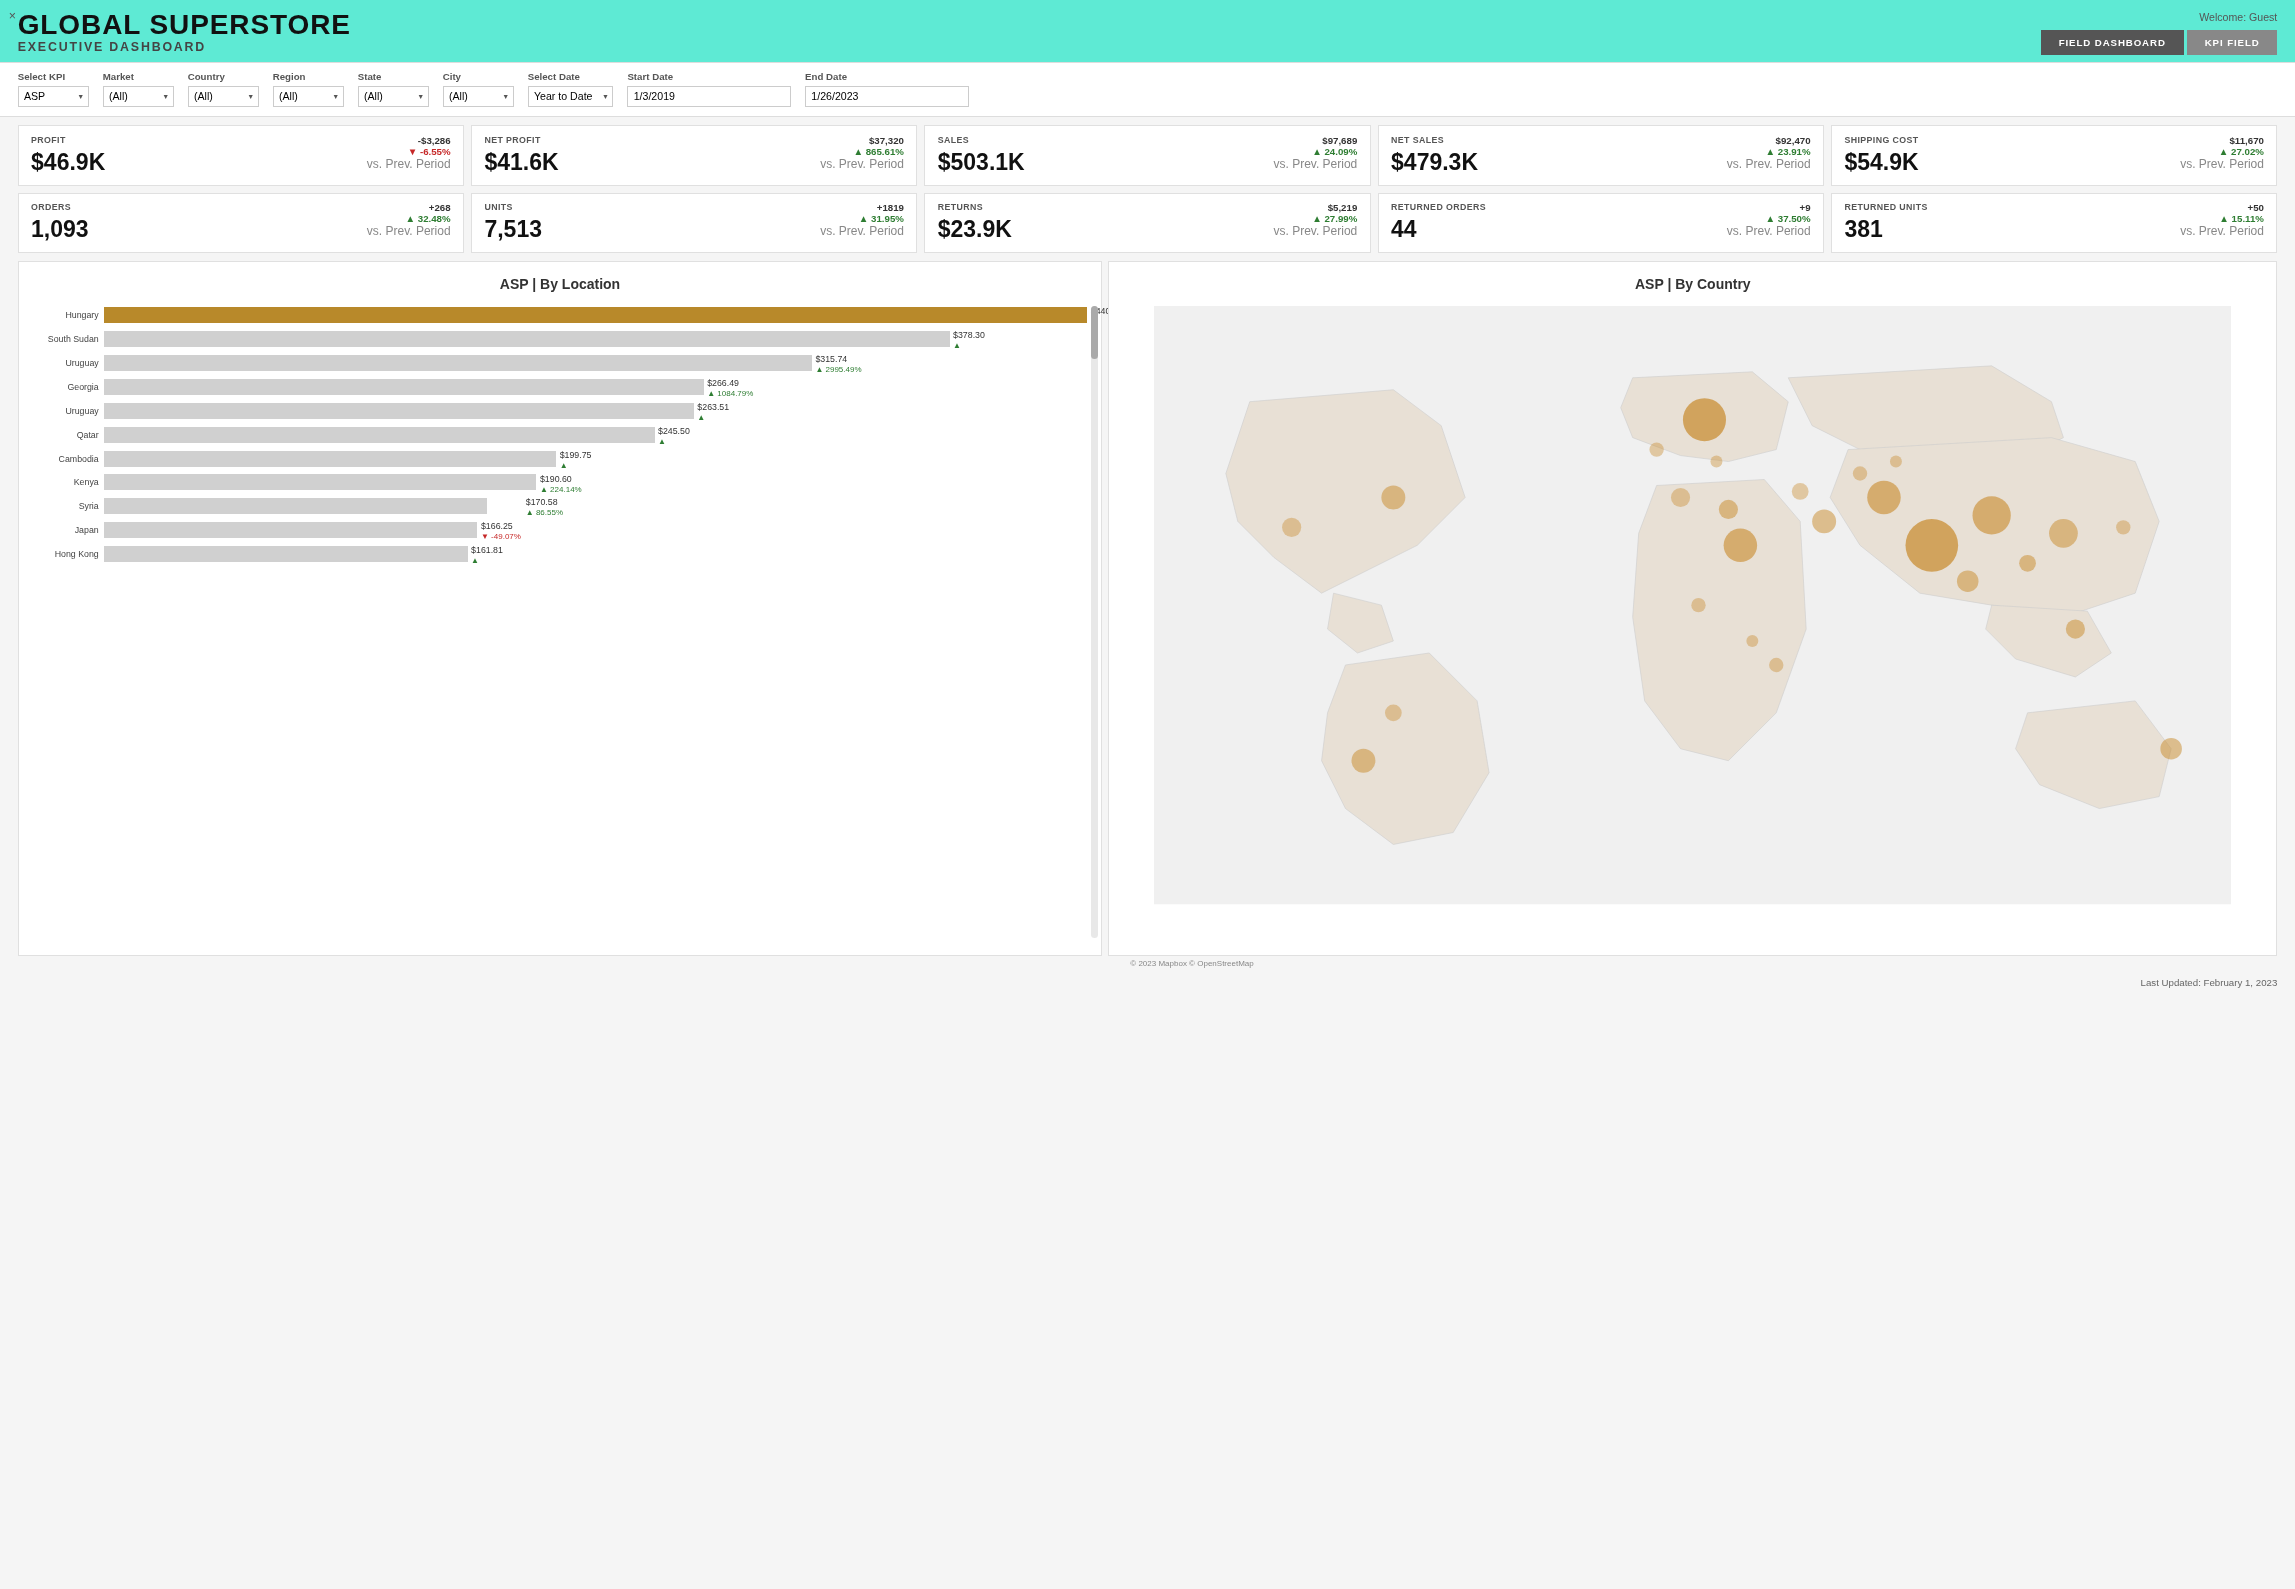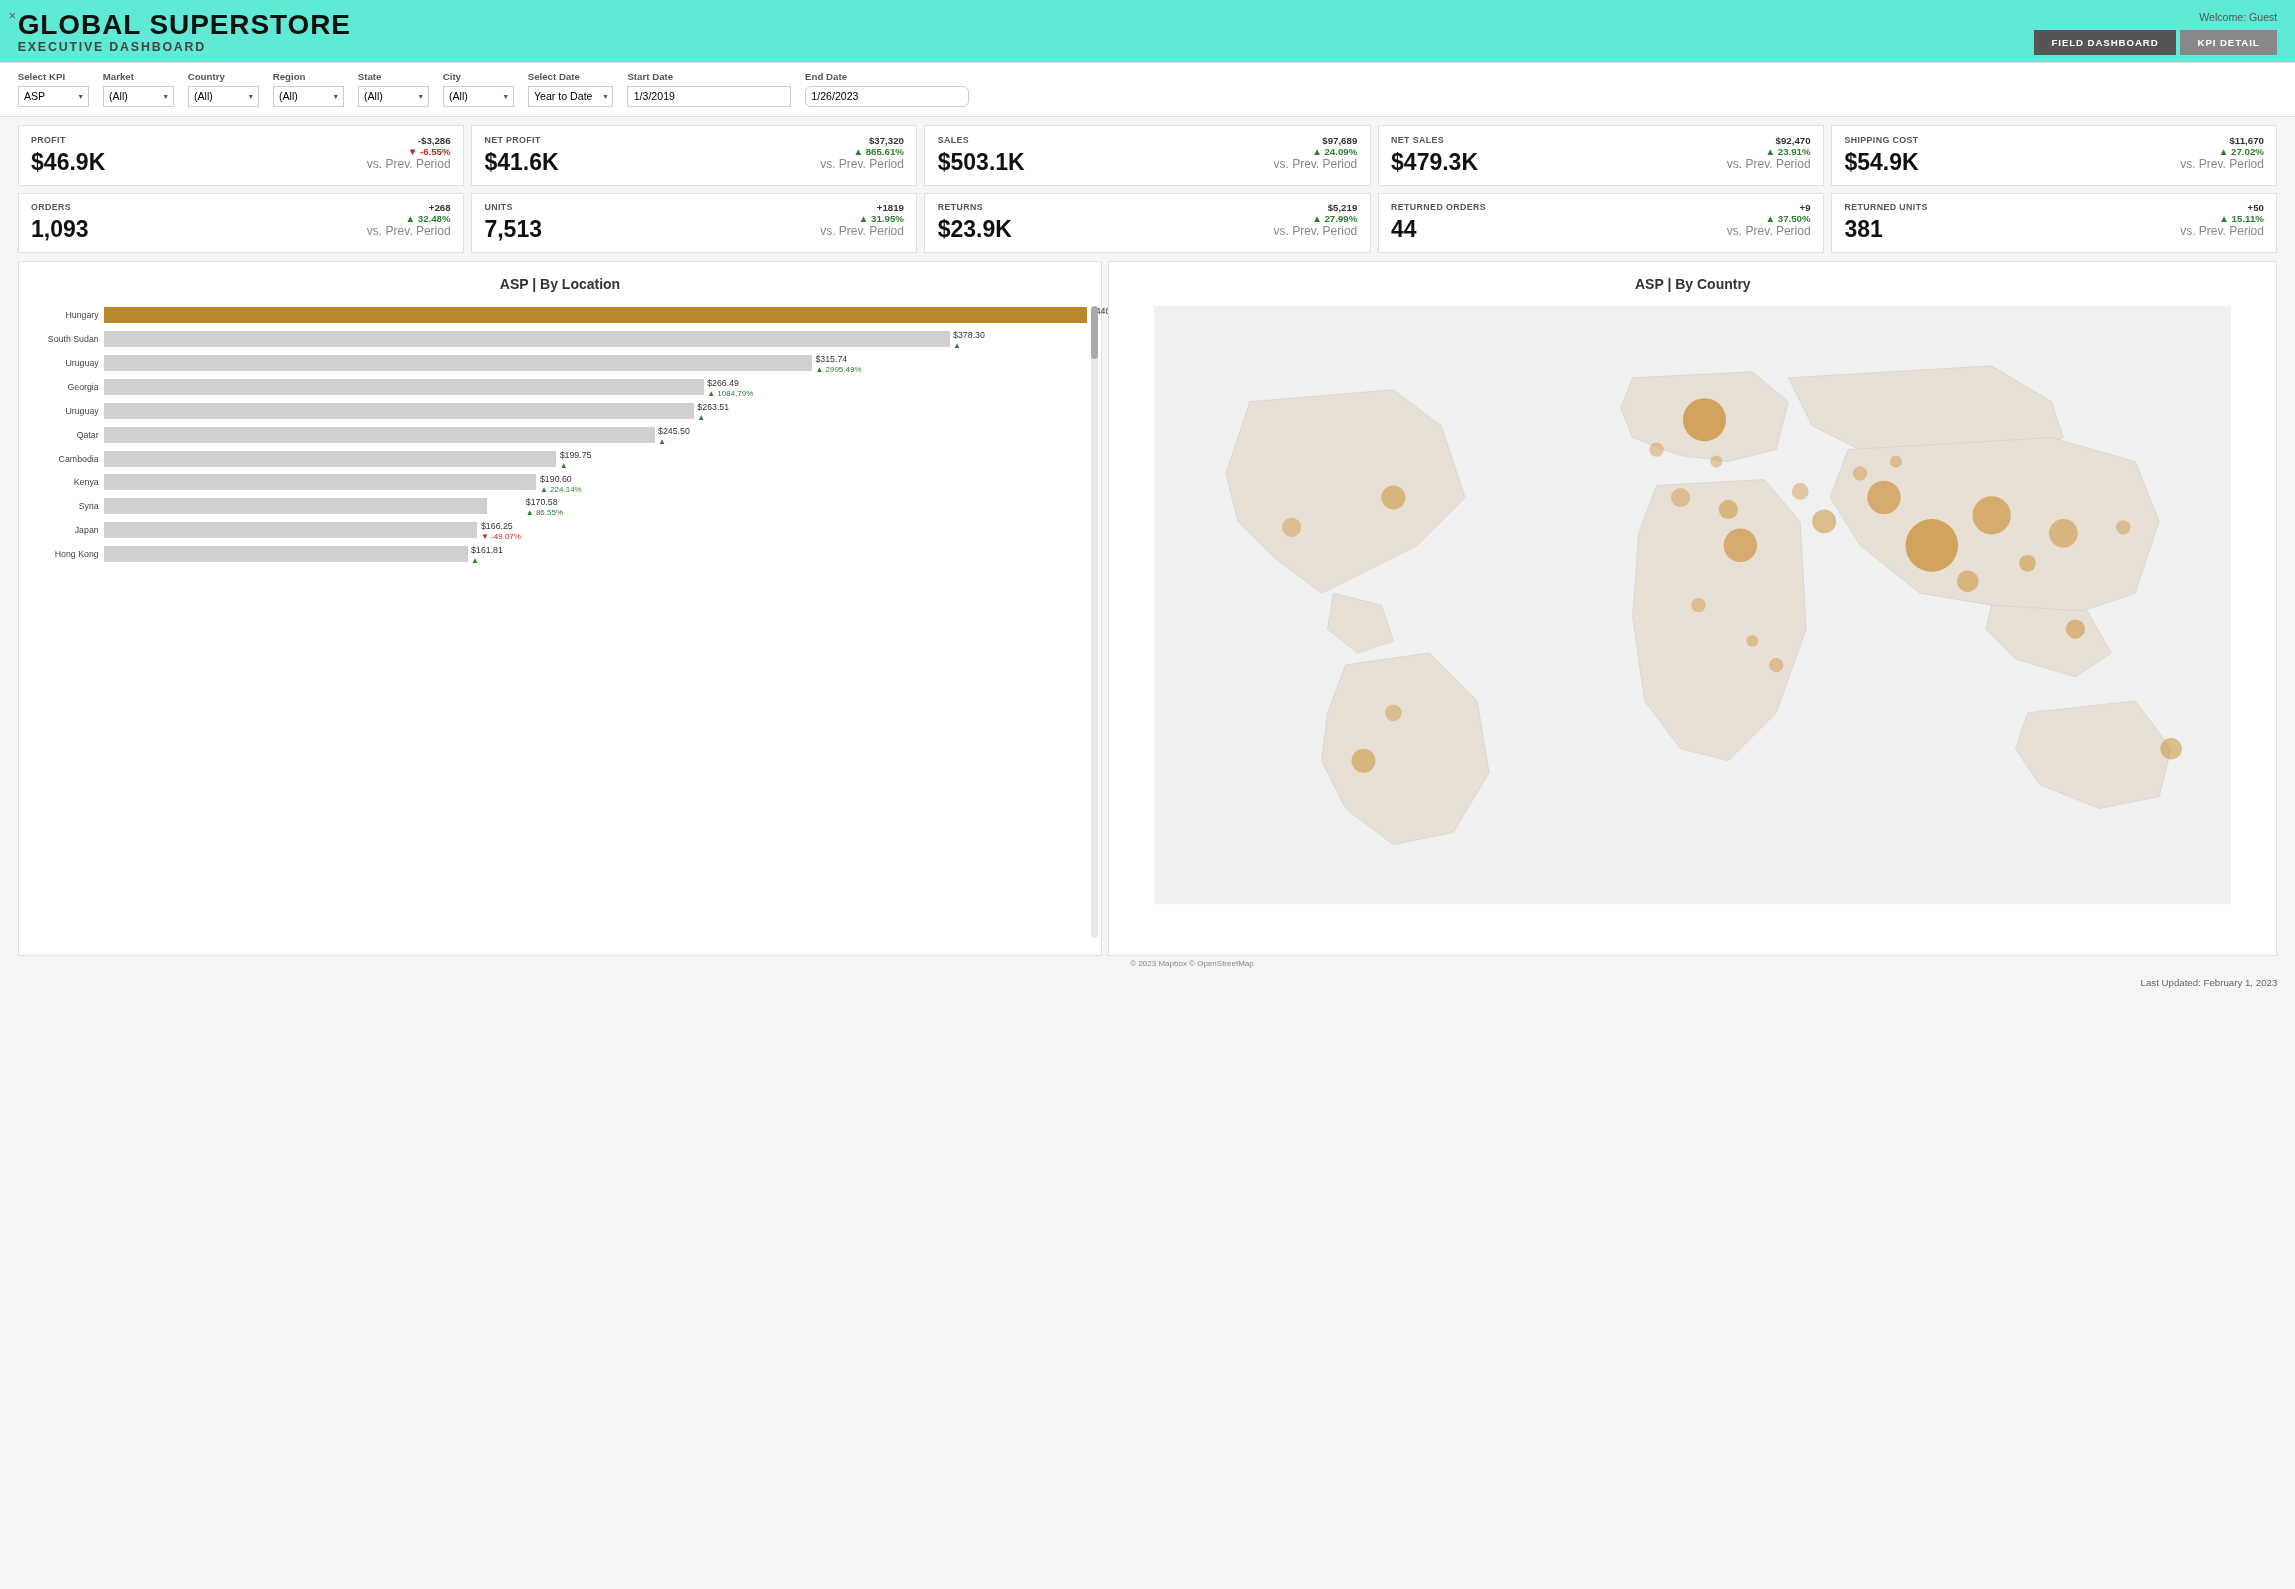--- a/index.html
+++ b/index.html
@@ -272,21 +272,21 @@
 
 <div class="header">
   <div class="header-left">
     <div class="app-title">GLOBAL SUPERSTORE</div>
     <div class="app-subtitle">EXECUTIVE DASHBOARD</div>
   </div>
   <div class="header-right">
     <div class="welcome-text">Welcome: Guest</div>
     <div class="nav-buttons">
       <button class="nav-btn active">FIELD DASHBOARD</button>
-      <button class="nav-btn">KPI DETAIL</button>
+      <button class="nav-btn">KPI FIELD</button>
     </div>
   </div>
 </div>
 
 <div class="filters-bar">
   <div class="filter-group">
     <label class="filter-label">Select KPI</label>
     <div class="select-wrapper">
       <select class="filter-select">
         <option>ASP</option>
@@ -340,21 +340,21 @@
         <option>Year to Date</option>
       </select>
     </div>
   </div>
   <div class="filter-group">
     <label class="filter-label">Start Date</label>
     <input type="text" class="filter-select" style="min-width: 79px;" value="1/3/2019">
   </div>
   <div class="filter-group">
     <label class="filter-label">End Date</label>
-    <input type="text" class="filter-select" style="min-width: 79px; border-radius: 6px;" value="1/26/2023">
+    <input type="text" class="filter-select" style="min-width: 79px;" value="1/26/2023">
   </div>
 </div>
 
 <div class="kpi-section">
 
   <div class="kpi-row" id="kpi-row-1">
       <div class="kpi-card">
       <div class="kpi-card-inner">
         <div>
           <div class="kpi-label">PROFIT</div>

